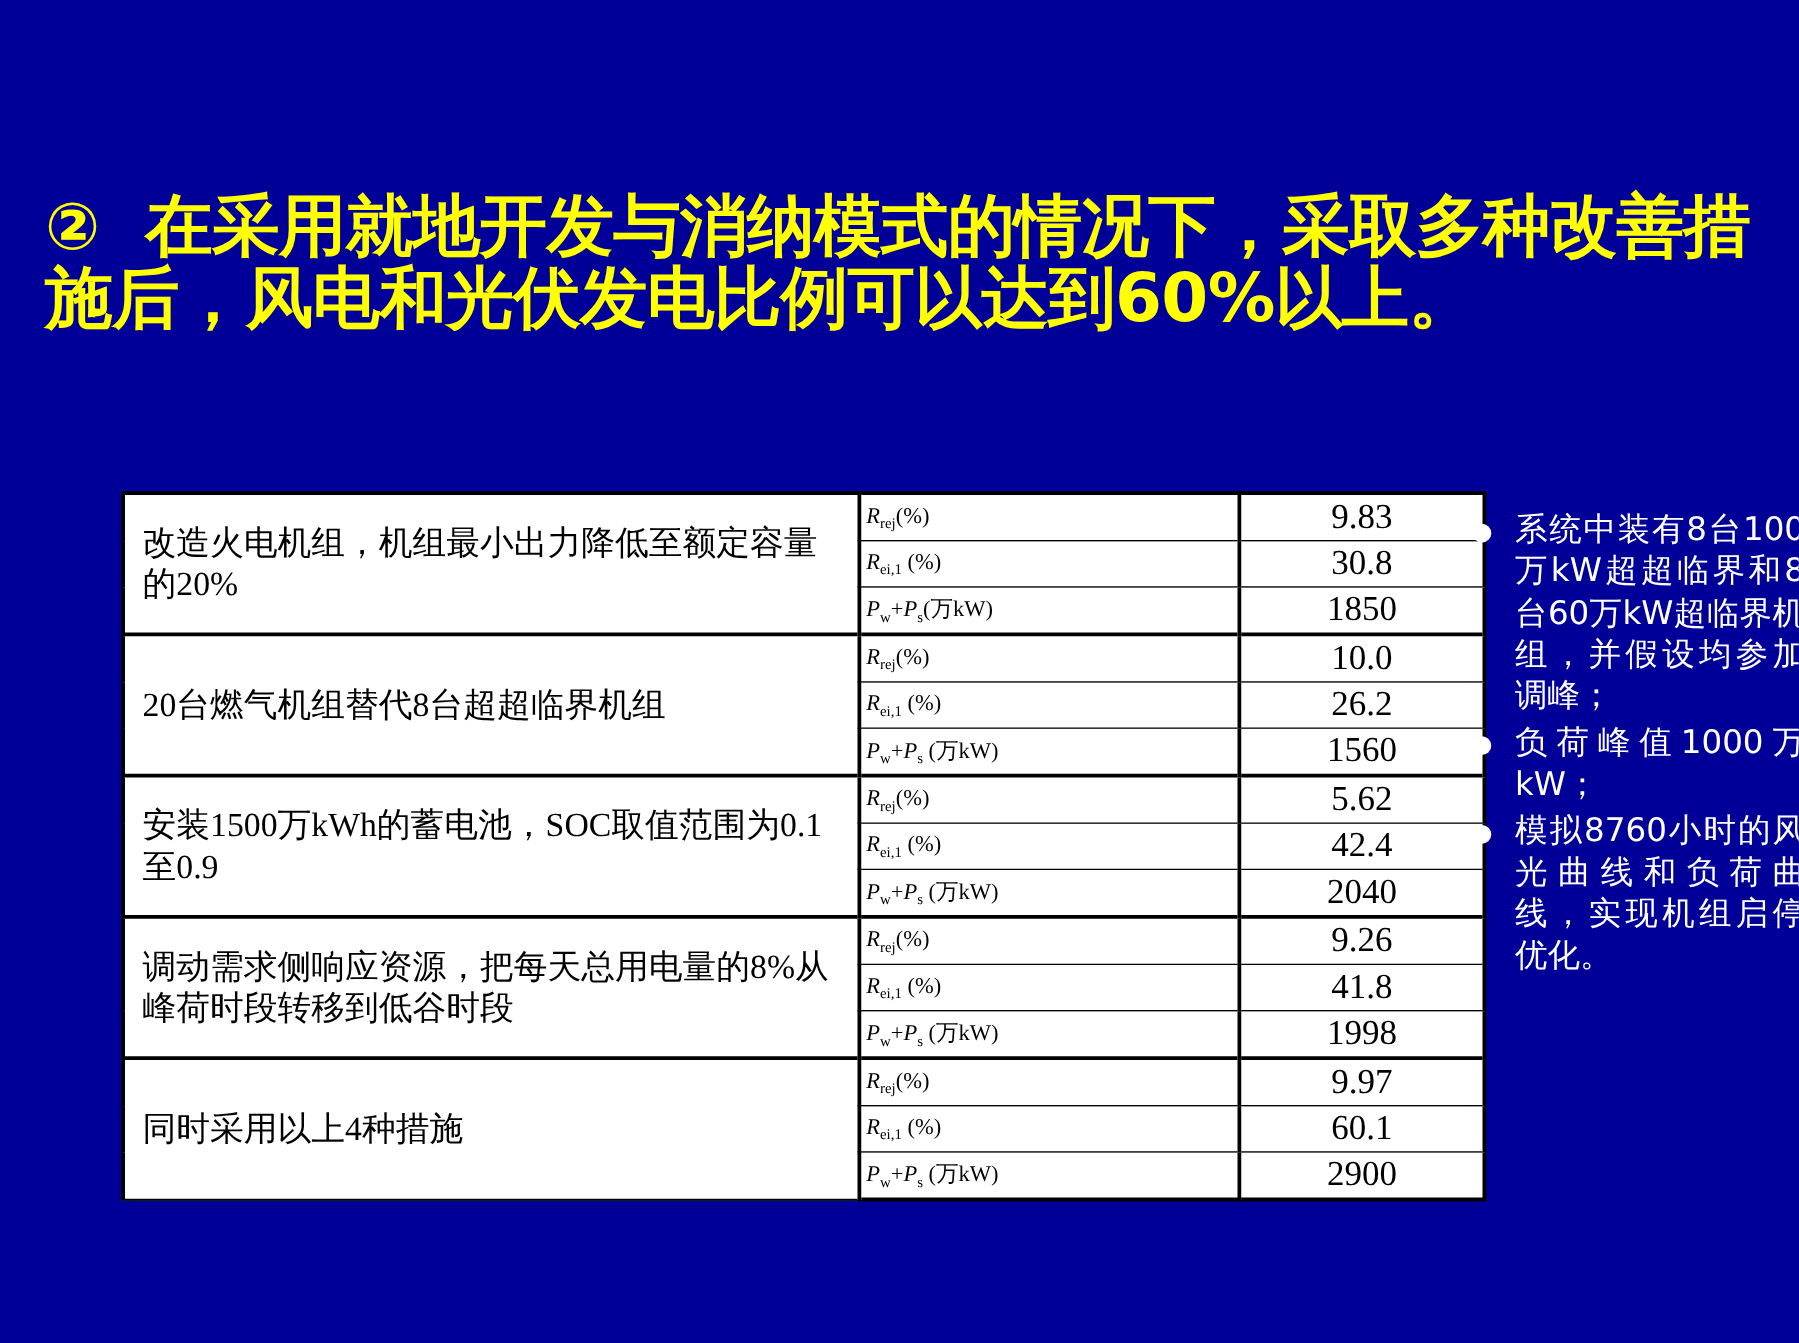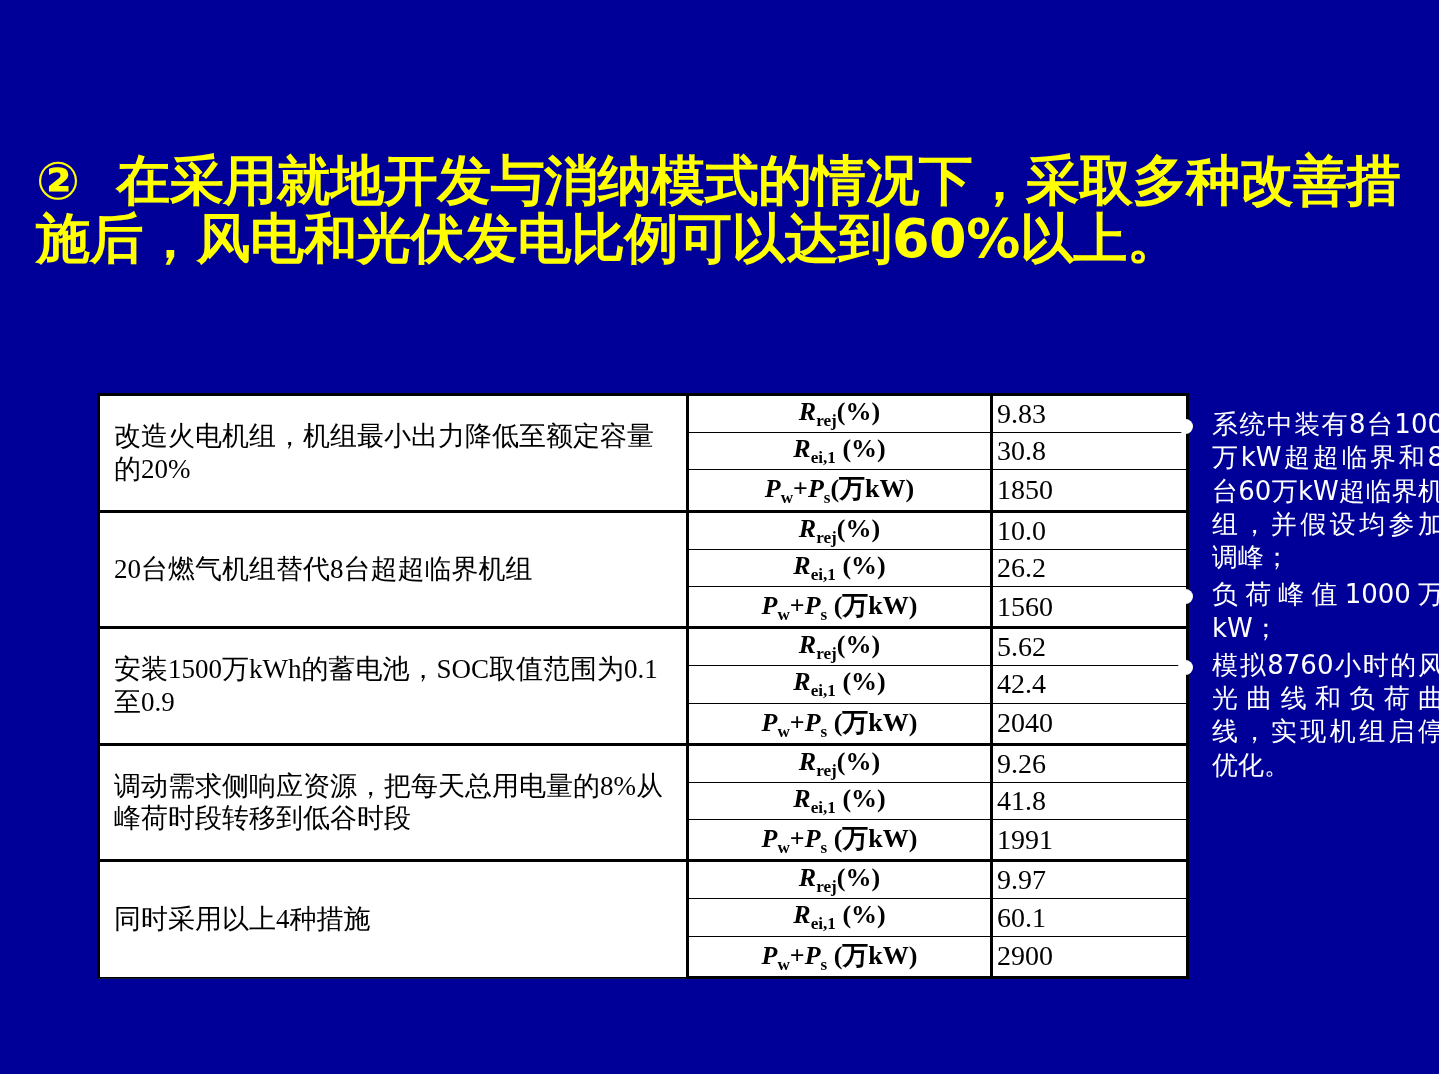--- a/index.html
+++ b/index.html
@@ -53,30 +53,29 @@
     width: 564px;
     font-size: 27px;
     line-height: 1.22;
     padding: 4px 8px 4px 14px;
     vertical-align: middle;
     text-align: left;
   }
   .col-metric {
     width: 293px;
     height: 34px;
-    font-size: 26px;
-    text-align: center;
+    font-size: 18px;
     vertical-align: middle;
     padding: 1px 4px;
     white-space: nowrap;
-    font-weight: bold;
   }
   .col-value {
     width: 185px;
     font-size: 28px;
+    text-align: center;
     vertical-align: middle;
     padding: 1px 4px;
   }
   
   #results-table tr.group-start > td {
     border-top: 3px solid #000000;
   }
   #results-table tr.group-start > td.col-measure {
     border-top: 3px solid #000000;
   }
@@ -178,21 +177,21 @@
         <td class="col-measure" rowspan="3">调动需求侧响应资源，把每天总用电量的8%从峰荷时段转移到低谷时段</td>
         <td class="col-metric"><span class="ital">R</span><span class="sub">rej</span>(%)</td>
         <td class="col-value">9.26</td>
       </tr>
       <tr>
         <td class="col-metric"><span class="ital">R</span><span class="sub">ei,1</span> (%)</td>
         <td class="col-value">41.8</td>
       </tr>
       <tr>
         <td class="col-metric"><span class="ital">P</span><span class="sub">w</span>+<span class="ital">P</span><span class="sub">s</span> (万kW)</td>
-        <td class="col-value">1991</td>
+        <td class="col-value">1998</td>
       </tr>
       <tr class="group-start">
         <td class="col-measure" rowspan="3">同时采用以上4种措施</td>
         <td class="col-metric"><span class="ital">R</span><span class="sub">rej</span>(%)</td>
         <td class="col-value">9.97</td>
       </tr>
       <tr>
         <td class="col-metric"><span class="ital">R</span><span class="sub">ei,1</span> (%)</td>
         <td class="col-value">60.1</td>
       </tr>

